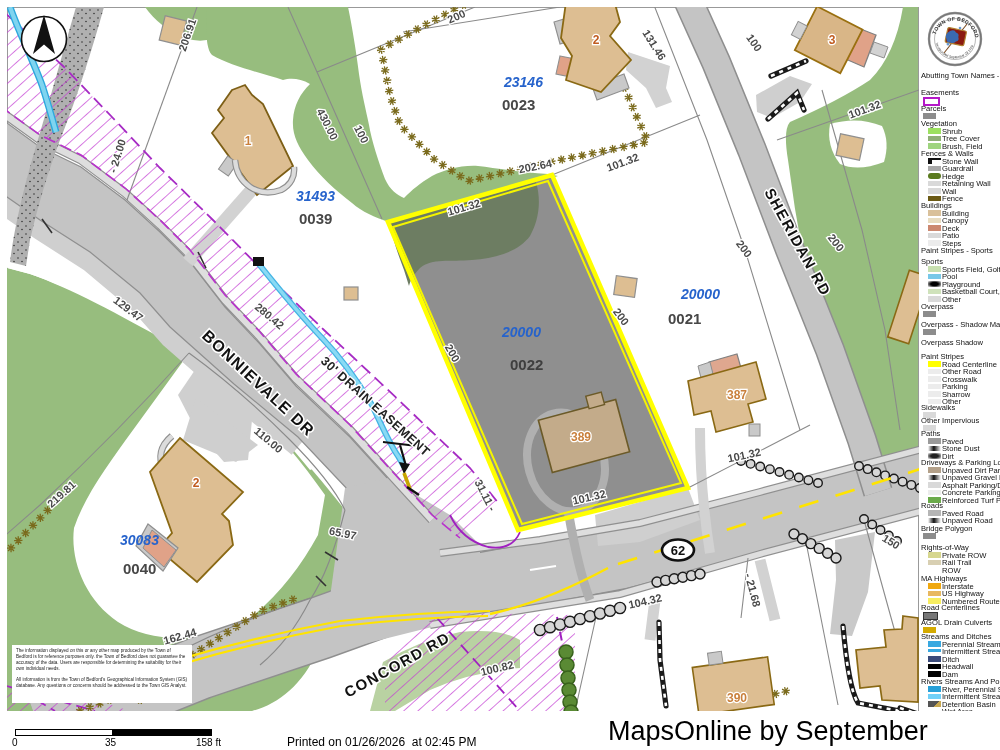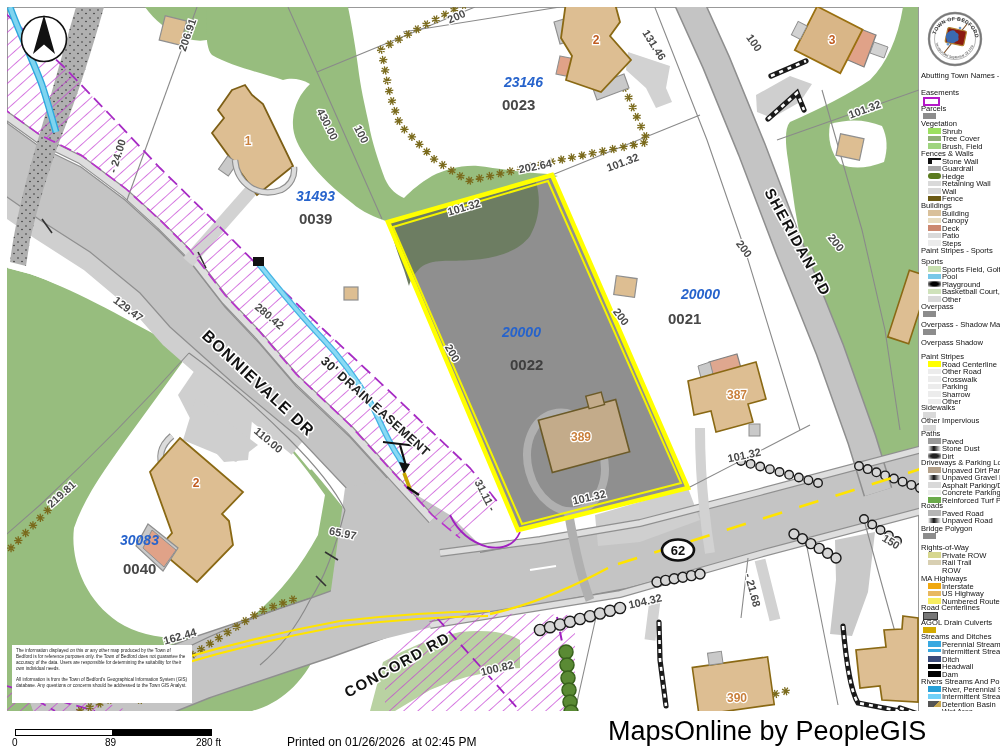--- a/index.html
+++ b/index.html
@@ -678,17 +678,17 @@
       <div style="position:relative;padding-left:21px;min-height:7.5px;"><span style="position:absolute;left:7px;top:0.8px;width:12.5px;height:5.6px;background:linear-gradient(135deg,#555 60%,#c8a850 60%);"></span>Detention Basin</div>
       <div style="position:relative;padding-left:21px;min-height:7.5px;"><span style="position:absolute;left:7px;top:0.8px;width:12.5px;height:5.6px;background:transparent;"></span>Wet Area</div>
       <div style="position:relative;padding-left:21px;min-height:7.5px;"><span style="position:absolute;left:7px;top:0.8px;width:12.5px;height:5.6px;background:transparent;"></span>Forested Wet Area</div>
     </div>
 <div style="position:absolute;left:12px;top:645px;width:172px;height:52px;background:#fff;padding:3px 4px;font-size:4.6px;line-height:1.28;color:#222;">The information displayed on this or any other map produced by the Town of Bedford is for reference purposes only.  the Town of Bedford does not guarantee the accuracy of the data.  Users are responsible for determining the suitability for their own individual needs.<br><br>All information is from the Town of Bedford's Geographical Information System (GIS) database.  Any questions or concerns should be addressed to the Town GIS Analyst.</div>
 
 <div style="position:absolute;left:0;top:711px;width:1000px;height:39px;background:#fff;"></div>
 <div style="position:absolute;left:15px;top:729px;width:97px;height:4.5px;background:#fff;border:1px solid #000;"></div>
 <div style="position:absolute;left:112px;top:729px;width:98px;height:4.5px;background:#000;border:1px solid #000;"></div>
 <div style="position:absolute;left:12px;top:737px;font-size:10px;color:#000;">0</div>
-<div style="position:absolute;left:105px;top:737px;font-size:10px;color:#000;">89</div>
-<div style="position:absolute;left:196px;top:737px;font-size:10px;color:#000;">280 ft</div>
+<div style="position:absolute;left:105px;top:737px;font-size:10px;color:#000;">35</div>
+<div style="position:absolute;left:196px;top:737px;font-size:10px;color:#000;">158 ft</div>
 <div style="position:absolute;left:287px;top:735px;font-size:12px;color:#000;">Printed on 01/26/2026&nbsp; at 02:45 PM</div>
-<div style="position:absolute;left:608px;top:716px;font-size:27px;color:#000;">MapsOnline by PeopleGIS</div>
+<div style="position:absolute;left:608px;top:716px;font-size:27px;color:#000;">MapsOnline by September</div>
 
 </div>
 </body></html>

